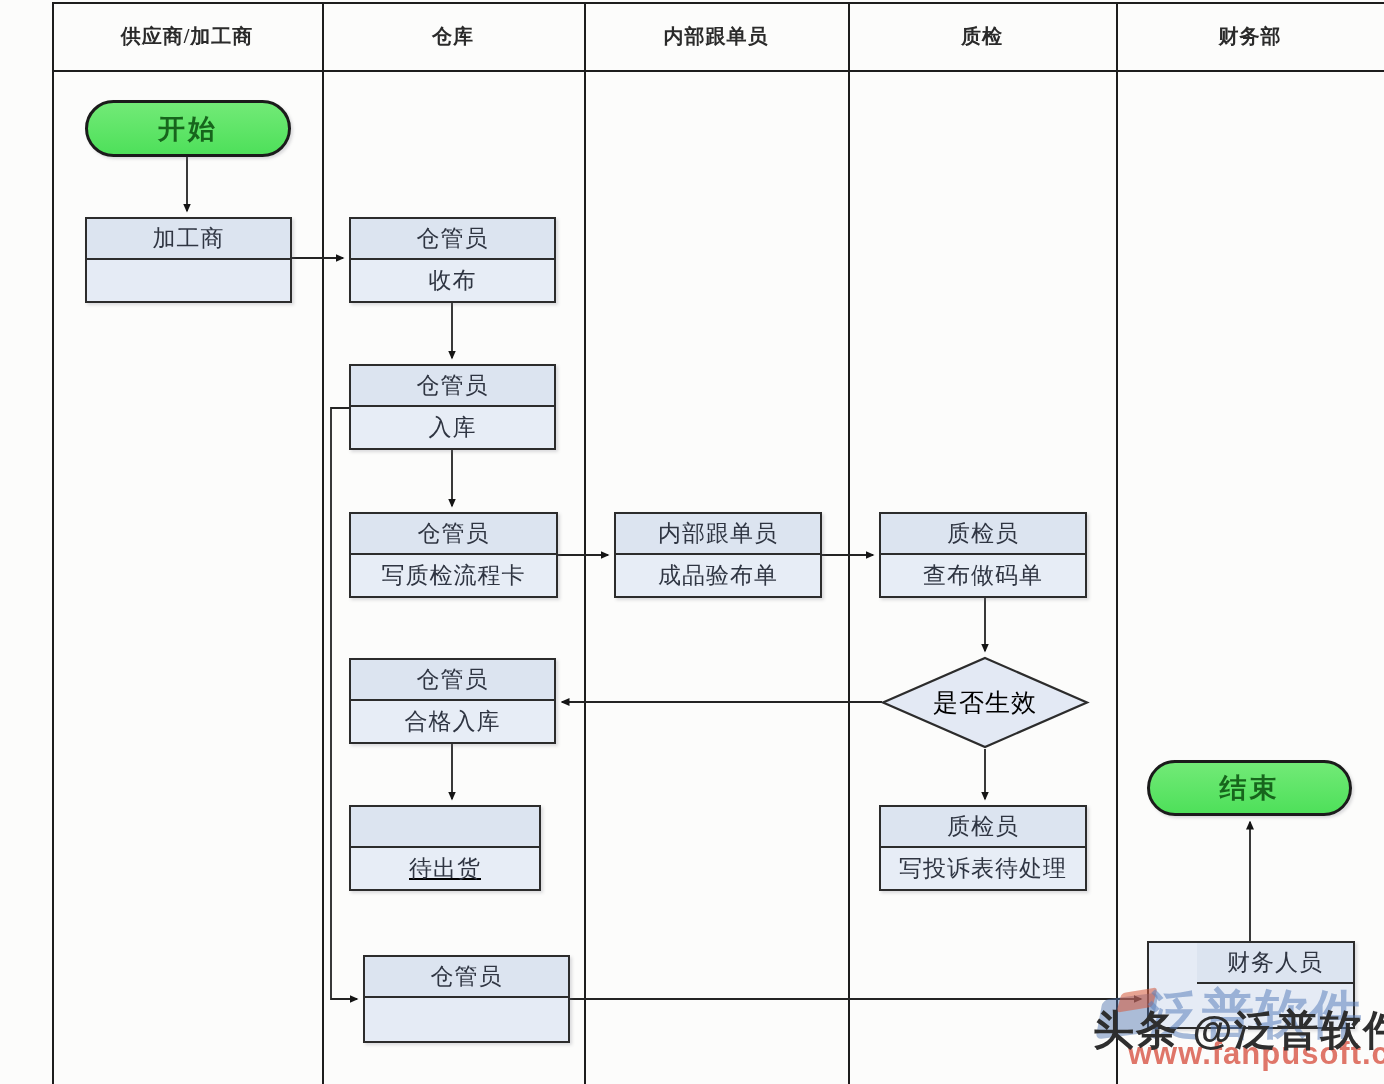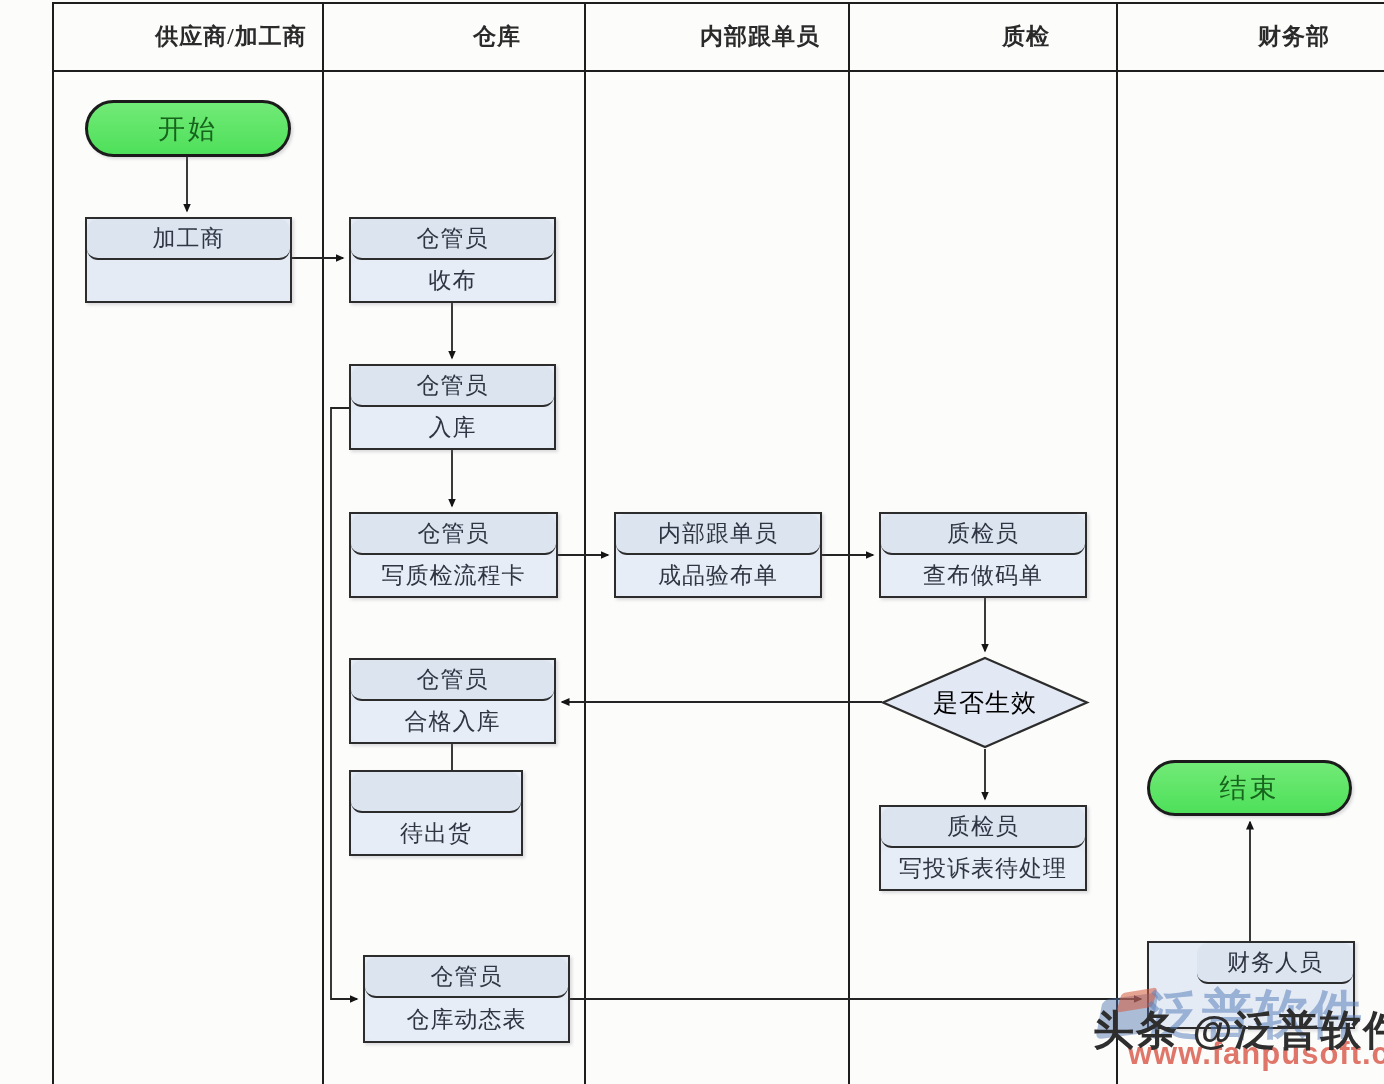--- a/index.html
+++ b/index.html
@@ -5,40 +5,40 @@
   html,body{margin:0;padding:0;background:#f6f6f5;}
   .canvas{
     position:relative;width:1384px;height:1084px;background:#fcfcfb;
     font-family:"Liberation Serif","DejaVu Serif",serif;overflow:hidden;
   }
   
   .vline{position:absolute;top:2px;bottom:0;width:2px;background:#1d1d1d;}
   .hline{position:absolute;height:2px;background:#1d1d1d;}
   .lane-header{
     position:absolute;top:2px;height:68px;display:flex;align-items:center;justify-content:center;
-    font-size:23px;font-weight:600;color:#2a2a2a;letter-spacing:1px;padding-left:44px;
+    font-size:20px;font-weight:600;color:#2a2a2a;letter-spacing:1px;
   }
   
   .pnode{
     position:absolute;border:2px solid #2c2c2c;background:#e5ebf5;
     display:flex;flex-direction:column;box-sizing:border-box;
     box-shadow:2px 2px 3px rgba(120,120,130,.25);
   }
   .pnode .row{
     display:flex;align-items:center;justify-content:center;
-    font-size:23px;color:#2f3542;letter-spacing:1px;white-space:nowrap;border-radius:11px;
+    font-size:23px;color:#2f3542;letter-spacing:1px;white-space:nowrap;
   }
   .pnode .row.role{height:39px;border-bottom:2px solid #2c2c2c;background:#dce4f0;}
   .pnode .row.action{flex:1;background:#e7edf6;}
   
   .stadium{
     position:absolute;border:3px solid #1b1b1b;border-radius:30px;
     background:linear-gradient(#72ea77,#4ee05a);
     display:flex;align-items:center;justify-content:center;
-    font-size:27px;font-weight:normal;color:#17651c;letter-spacing:3px;
+    font-size:27px;font-weight:bold;color:#17651c;letter-spacing:3px;
     box-sizing:border-box;box-shadow:2px 2px 3px rgba(120,120,130,.25);
   }
   
   .diamond{position:absolute;}
   .diamond svg{position:absolute;left:0;top:0;}
   .diamond .dlabel{
     position:absolute;inset:0;display:flex;align-items:center;justify-content:center;
     font-size:25px;color:#000000;letter-spacing:1px;
   }
   
@@ -138,37 +138,36 @@
         <polygon points="105,2 207,46.5 105,91 3,46.5" fill="#e3e9f4" stroke="#2c2c2c" stroke-width="2.2"></polygon>
       </svg>
       <div class="dlabel">是否生效</div>
     </div>
 
     <div class="pnode" style="left:349px;top:658px;width:207px;height:86px;">
       <div class="row role">仓管员</div>
       <div class="row action">合格入库</div>
     </div>
 
-    <div class="pnode" style="left:349px;top:770px;width:174px;height:86px;">
+    <div class="pnode" style="left:349px;top:805px;width:192px;height:86px;text-decoration:underline;">
       <div class="row role"></div>
       <div class="row action">待出货</div>
     </div>
 
     <div class="pnode" style="left:879px;top:805px;width:208px;height:86px;">
       <div class="row role">质检员</div>
       <div class="row action">写投诉表待处理</div>
     </div>
 
     <div class="stadium" style="left:1147px;top:760px;width:205px;height:56px;">
       <span>结束</span>
     </div>
 
     <div class="pnode" style="left:363px;top:955px;width:207px;height:88px;">
       <div class="row role">仓管员</div>
-      <div class="row action">仓库动态表</div>
     </div>
 
     <div class="pnode" style="left:1147px;top:941px;width:208px;height:88px;padding-left:48px;">
       <div class="row role">财务人员</div>
     </div>
 
   </div>
 
   <div class="wm wm-swoosh">
     <div class="b"></div>

